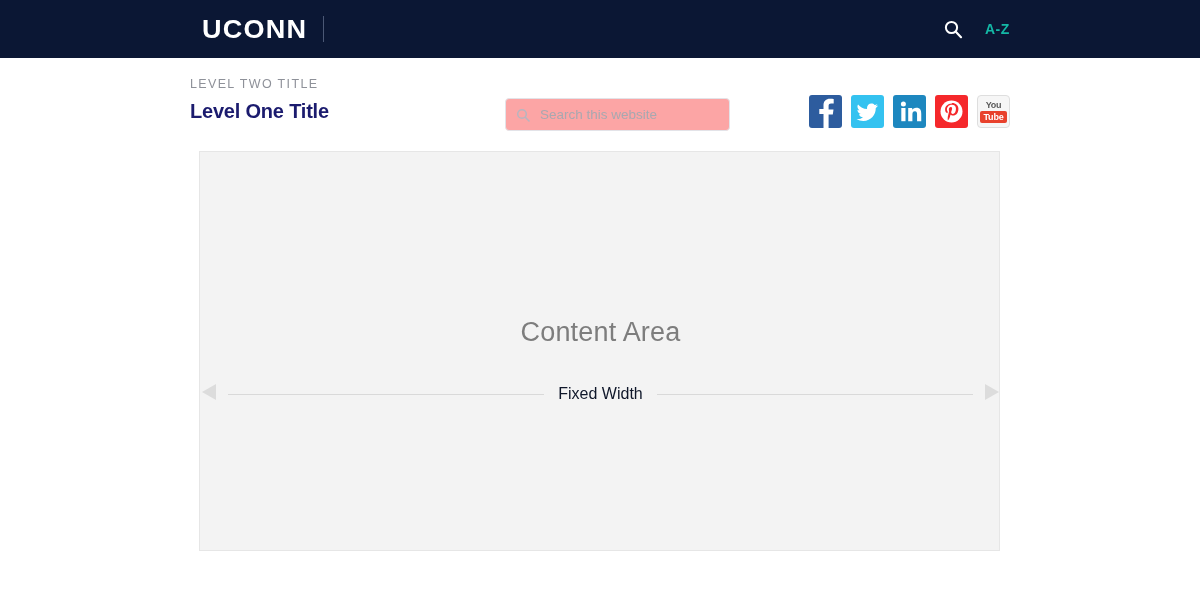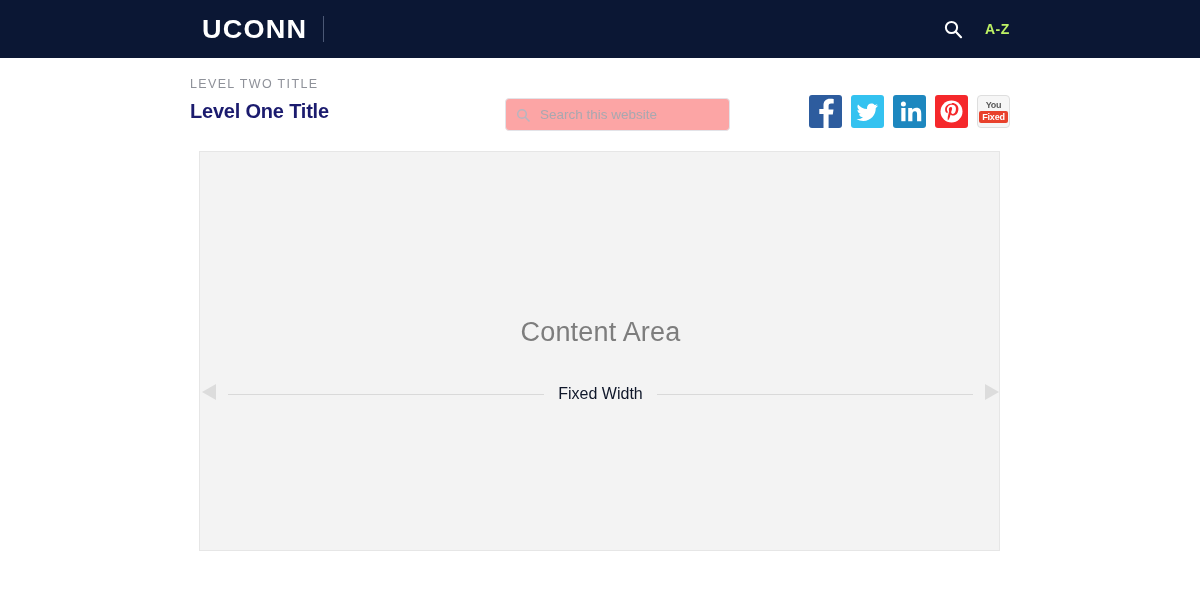--- a/index.html
+++ b/index.html
@@ -78,21 +78,21 @@
     display: block;
     width: 20px;
     height: 20px;
     cursor: pointer;
   }
   .search-toggle svg { display: block; }
 
   .az-link {
     font-size: 14px;
     font-weight: bold;
-    color: #bef264;
+    color: #14b8a6;
     letter-spacing: 0.6px;
     text-decoration: none;
     cursor: pointer;
   }
 
   
   .site-header {
     position: absolute;
     top: 59px;
     left: 0;
@@ -359,21 +359,21 @@
 
       <a class="social-link s-pinterest" href="#">
         <svg width="33" height="33" viewBox="0 0 33 33" aria-hidden="true">
           <circle cx="16.5" cy="16.5" r="11" fill="#ffffff"></circle>
           <path d="M17 8.6c-4.6 0-6.9 3.2-6.9 5.9 0 1.63 0.62 3.08 1.95 3.62 0.22 0.09 0.41 0 0.48-0.24 0.05-0.17 0.16-0.62 0.21-0.8 0.07-0.25 0.04-0.34-0.14-0.56-0.4-0.47-0.66-1.08-0.66-1.94 0-2.5 1.88-4.74 4.88-4.74 2.66 0 4.13 1.62 4.13 3.79 0 2.85-1.27 5.26-3.15 5.26-1.04 0-1.82-0.86-1.57-1.92 0.3-1.26 0.88-2.62 0.88-3.53 0-0.81-0.44-1.49-1.35-1.49-1.07 0-1.93 1.1-1.93 2.58 0 0.94 0.32 1.58 0.32 1.58l-1.29 5.43c-0.38 1.6-0.06 3.57-0.03 3.77 0.02 0.12 0.17 0.15 0.24 0.06 0.1-0.13 1.38-1.7 1.81-3.27 0.12-0.44 0.7-2.72 0.7-2.72 0.35 0.66 1.36 1.24 2.44 1.24 3.21 0 5.39-2.92 5.39-6.84 0-2.96-2.52-5.72-6.35-5.72z" fill="#f5282b"></path>
         </svg>
       </a>
 
       <a class="social-link s-youtube" href="#">
         <span class="yt-you">You</span>
-        <span class="yt-tube">Fixed</span>
+        <span class="yt-tube">Tube</span>
       </a>
 
     </div>
 
   </div>
 </div>
 
 <div class="content-wrap">
   <div class="content-box">
 

